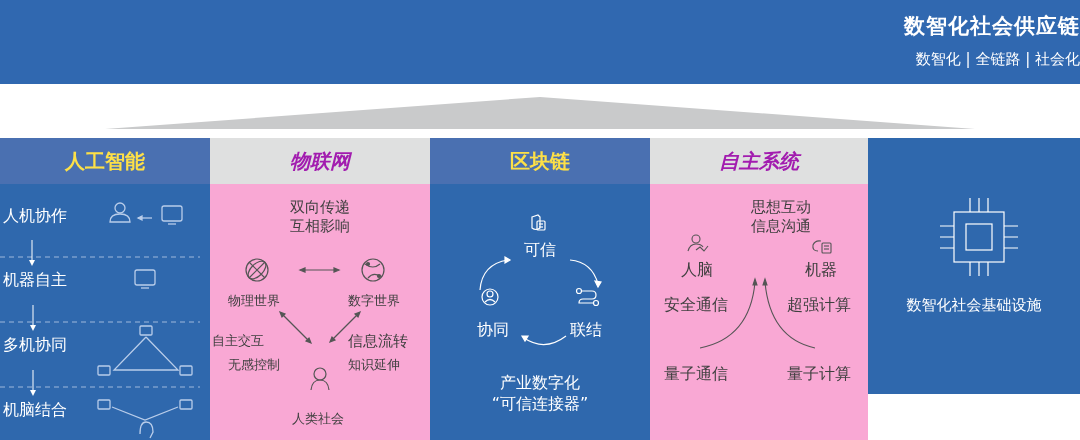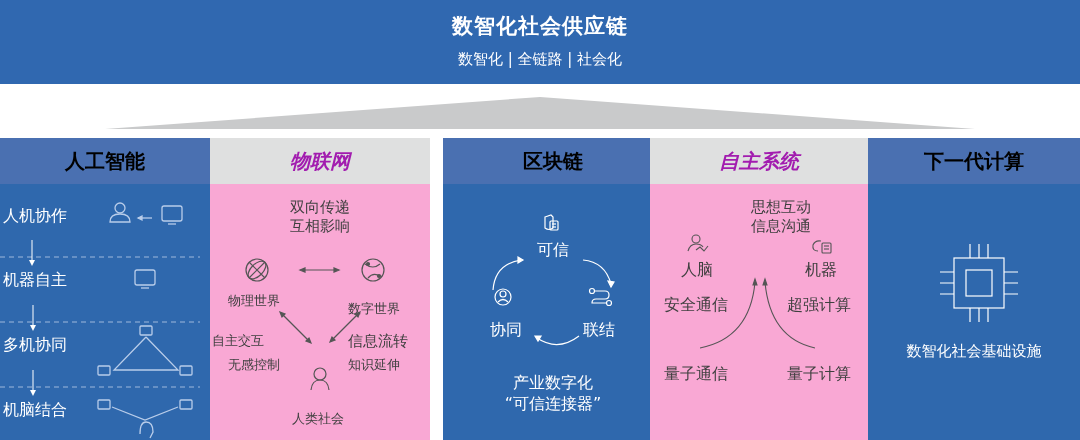--- a/index.html
+++ b/index.html
@@ -1,24 +1,24 @@
 <!DOCTYPE html>
 <html><head>
 <meta charset="utf-8">
 <style>
   * { box-sizing: border-box; margin: 0; padding: 0; }
   body { width: 1080px; height: 440px; background: #ffffff; font-family: "DejaVu Sans", "Liberation Sans", sans-serif; overflow: hidden; position: relative; }
-  .banner { position: absolute; left: 0; top: 0; width: 1080px; height: 84px; background: #3068b0; color: #fff; text-align: center; }
+  .banner { position: absolute; left: 0; top: 0; width: 1080px; height: 84px; background: #3068b0; color: #fff; text-align: right; }
   .banner .title { position: absolute; top: 12px; width: 100%; font-size: 21px; font-weight: bold; letter-spacing: 1px; }
   .banner .sub { position: absolute; top: 50px; width: 100%; font-size: 15px; }
   .roof { position: absolute; left: 0; top: 92px; width: 1080px; height: 46px; }
   .col { position: absolute; top: 138px; height: 302px; }
   .col .head { height: 46px; line-height: 46px; text-align: center; font-size: 20px; font-weight: bold; }
   .col .body { position: relative; height: 256px; }
-  .blue .head { background: #4a70b1; color: #000000; }
+  .blue .head { background: #4a70b1; color: #fde047; }
   .blue .body { background: #2f68ad; color: #fff; }
   .gray .head { background: #dfe0e0; color: #a21caf; font-style: italic; }
   .gray .body { background: #f9a8d4; color: #404040; }
   .t { position: absolute; white-space: nowrap; }
   svg { position: absolute; overflow: visible; }
 </style>
 </head>
 <body>
 
 <div class="banner">
@@ -74,21 +74,21 @@
 </div>
 
 <div class="col gray" style="left:210px;width:220px;">
   <div class="head">物联网</div>
   <div class="body">
     <div class="t" style="left:0;width:220px;text-align:center;top:14px;font-size:15px;line-height:19px;">
       <div>双向传递</div>
       <div>互相影响</div>
     </div>
     <div class="t" style="left:18px;top:108px;font-size:13px;">物理世界</div>
-    <div class="t" style="left:138px;top:108px;font-size:13px;margin-top:8px;">数字世界</div>
+    <div class="t" style="left:138px;top:108px;font-size:13px;">数字世界</div>
     <div class="t" style="left:2px;top:148px;font-size:13px;">自主交互</div>
     <div class="t" style="left:18px;top:172px;font-size:13px;">无感控制</div>
     <div class="t" style="left:138px;top:148px;font-size:15px;">信息流转</div>
     <div class="t" style="left:138px;top:172px;font-size:13px;">知识延伸</div>
     <div class="t" style="left:82px;top:226px;font-size:13px;">人类社会</div>
     <svg width="220" height="256" style="left:0;top:0;">
       <g stroke="#555" stroke-width="1.2" fill="none">
         <g>
             <circle cx="47" cy="86" r="11"></circle>
             <path d="M39,78 L55,94 M55,78 L39,94"></path>
@@ -111,21 +111,21 @@
           <polygon points="120,158 125,156 122,153" fill="#555"></polygon>
         <g>
             <circle cx="110" cy="190" r="6"></circle>
             <path d="M101,206 Q102,196 110,196 Q118,196 119,206"></path>
           </g>
       </g>
     </svg>
   </div>
 </div>
 
-<div class="col blue" style="left:430px;width:220px;margin-left:13px;">
+<div class="col blue" style="left:430px;width:220px;">
   <div class="head">区块链</div>
   <div class="body">
     <div class="t" style="left:94px;top:56px;font-size:16px;">可信</div>
     <div class="t" style="left:140px;top:136px;font-size:16px;">联结</div>
     <div class="t" style="left:47px;top:136px;font-size:16px;">协同</div>
     <div class="t" style="left:0;width:220px;text-align:center;top:188px;font-size:16px;line-height:21px;">
       <div>产业数字化</div>
       <div>“可信连接器”</div>
     </div>
     <svg width="220" height="256" style="left:0;top:0;">
@@ -186,21 +186,20 @@
         <path d="M50,164 Q100,154 105,98"></path>
           <polygon points="105,95 103,101 107,101" fill="#555"></polygon>
         <path d="M165,164 Q120,154 115,98"></path>
           <polygon points="115,95 113,101 117,101" fill="#555"></polygon>
       </g>
     </svg>
   </div>
 </div>
 
 <div class="col blue" style="left:868px;width:212px;">
-  <div class="head">下一代计算</div>
   <div class="body">
     <svg width="212" height="256" style="left:0;top:0;">
       <g stroke="#fff" stroke-width="1.2" fill="none">
         <rect x="86" y="74" width="50" height="50"></rect>
         <rect x="98" y="86" width="26" height="26"></rect>
         <path d="M102,60 L102,74 M111,60 L111,74 M120,60 L120,74"></path>
         <path d="M102,124 L102,138 M111,124 L111,138 M120,124 L120,138"></path>
         <path d="M72,88 L86,88 M72,99 L86,99 M72,110 L86,110"></path>
         <path d="M136,88 L150,88 M136,99 L150,99 M136,110 L150,110"></path>
       </g>

